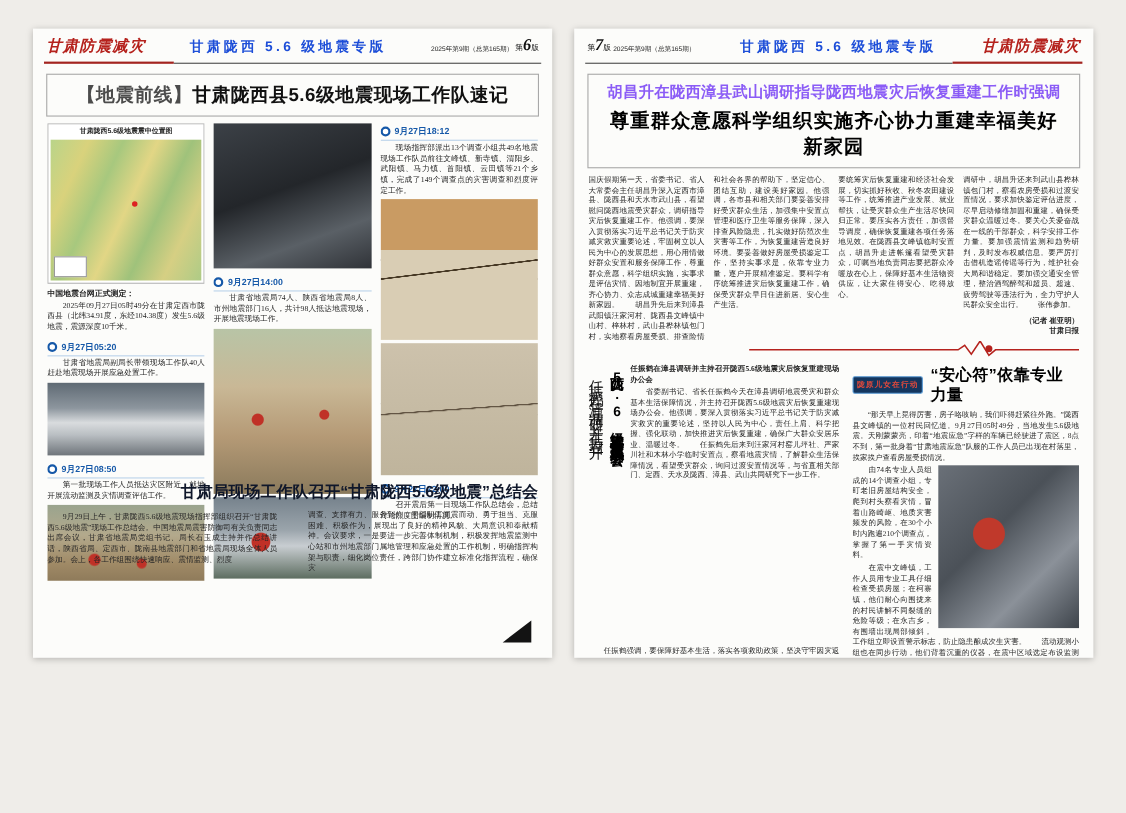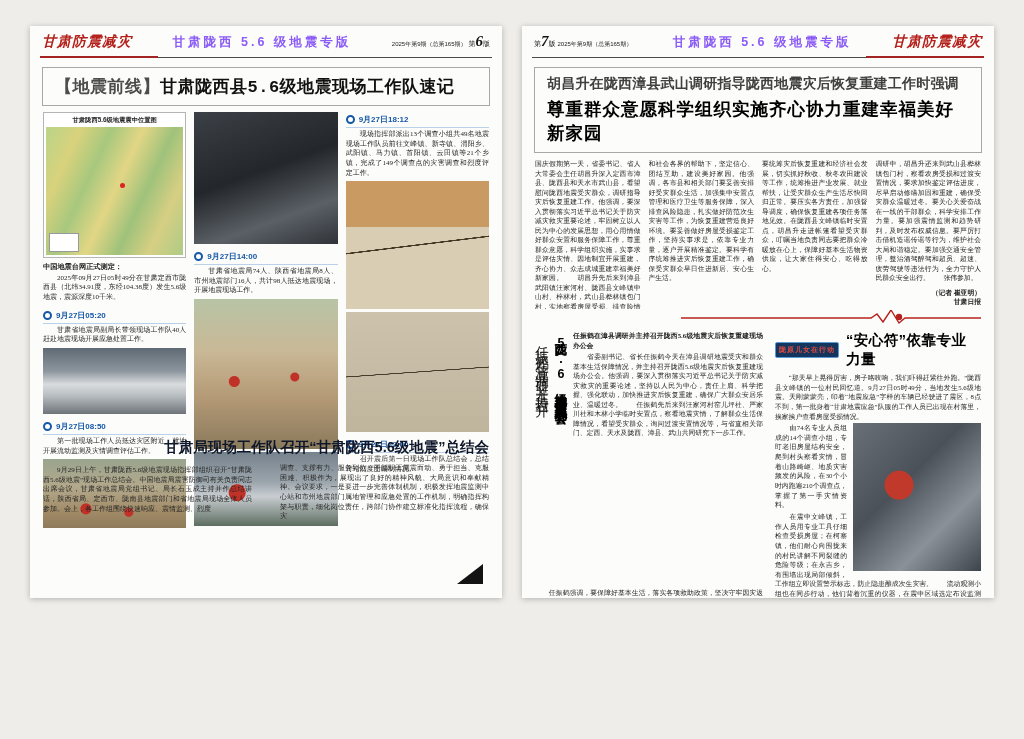--- a/index.html
+++ b/index.html
@@ -4,33 +4,33 @@
 <style>
   html,body{margin:0;padding:0;background:#e6e4df;font-family:"Liberation Sans",sans-serif;}
   .canvas{position:relative;width:1024px;height:739px;background:#efedé9;background:#efede9;overflow:hidden;}
   .page{position:absolute;top:26px;width:472px;height:572px;background:#fcfcfa;box-shadow:0 1px 6px rgba(0,0,0,.25);overflow:hidden;}
   #page-left{left:30px;}
   #page-right{left:522px;}
 
   
   .ph{display:flex;align-items:flex-end;padding:9px 12px 3px 12px;height:28px;box-sizing:border-box;}
   .logo{font-family:"DejaVu Serif",serif;font-style:italic;font-weight:bold;color:#b5221d;font-size:14px;white-space:nowrap;letter-spacing:1px;}
-  .etitle{flex:1;text-align:center;color:#8b5cf6;font-size:12.5px;letter-spacing:3px;font-weight:bold;white-space:nowrap;}
+  .etitle{flex:1;text-align:center;color:#1d4ed8;font-size:12.5px;letter-spacing:3px;font-weight:bold;white-space:nowrap;}
   .issue{font-size:6px;color:#222;white-space:nowrap;padding-bottom:2px;}
   .pagenum{font-size:7px;color:#111;white-space:nowrap;padding-bottom:1px;}
   .pagenum b{font-size:15px;font-style:italic;font-family:"Liberation Serif",serif;}
   .rule{display:flex;align-items:flex-start;margin:2px 10px 0 10px;height:3px;}
   .rule .red{background:#a32420;width:118px;height:2px;}
   .rule .dark{background:#4a4a4a;flex:1;height:1px;margin-top:1px;}
 
   
-  .hbox{border:1px solid #a8a8a8;margin:8px 12px 6px 12px;padding:7px 12px;font-family:Liberation Mono, monospace;}
+  .hbox{border:1px solid #a8a8a8;margin:8px 12px 6px 12px;padding:7px 12px;text-align:center;}
   .lp-head{font-size:17px;font-weight:bold;color:#111;letter-spacing:.5px;}
   .lp-head .tag{color:#4c4c4c;}
-  .rp-kicker{font-size:14px;font-weight:bold;color:#404040;margin-bottom:4px;letter-spacing:.2px;}
+  .rp-kicker{font-size:14px;font-weight:bold;color:#8b5cf6;margin-bottom:4px;letter-spacing:.2px;}
   .rp-main{font-size:17.5px;font-weight:bold;color:#000;letter-spacing:1px;}
 
   
   .lp-cols{display:flex;gap:8px;margin:2px 13px 0 13px;height:416px;overflow:hidden;}
   .col{flex:1;min-width:0;font-family:"Liberation Serif",serif;font-size:7px;line-height:1.38;color:#262626;text-align:justify;overflow:hidden;}
   .para{text-indent:2em;margin:2px 0;}
   .mapbox{border:1px solid #b5b5b5;padding:2px;margin-bottom:4px;background:#fff;}
   .map-caption{font-size:6.3px;text-align:center;font-weight:bold;margin:1px 0 2px 0;font-family:"Liberation Sans",sans-serif;}
   .map{position:relative;height:128px;background:linear-gradient(115deg,#b9d489 0%,#d9d27c 18%,#a7c87e 34%,#e2d685 50%,#9fc27b 66%,#d6cf83 82%,#aecb86 100%);}
   .map-legend{position:absolute;left:3px;bottom:3px;width:28px;height:17px;background:#fff;border:1px solid #999;}

